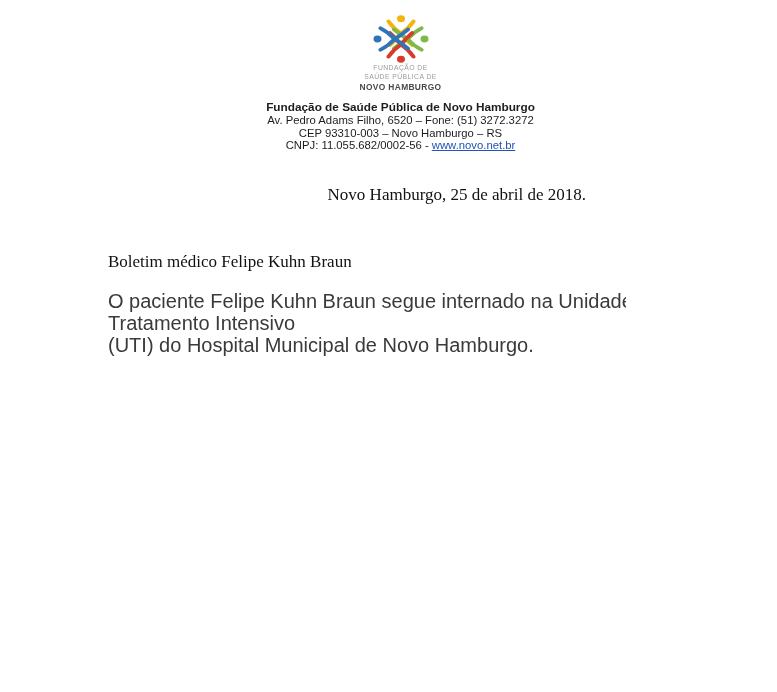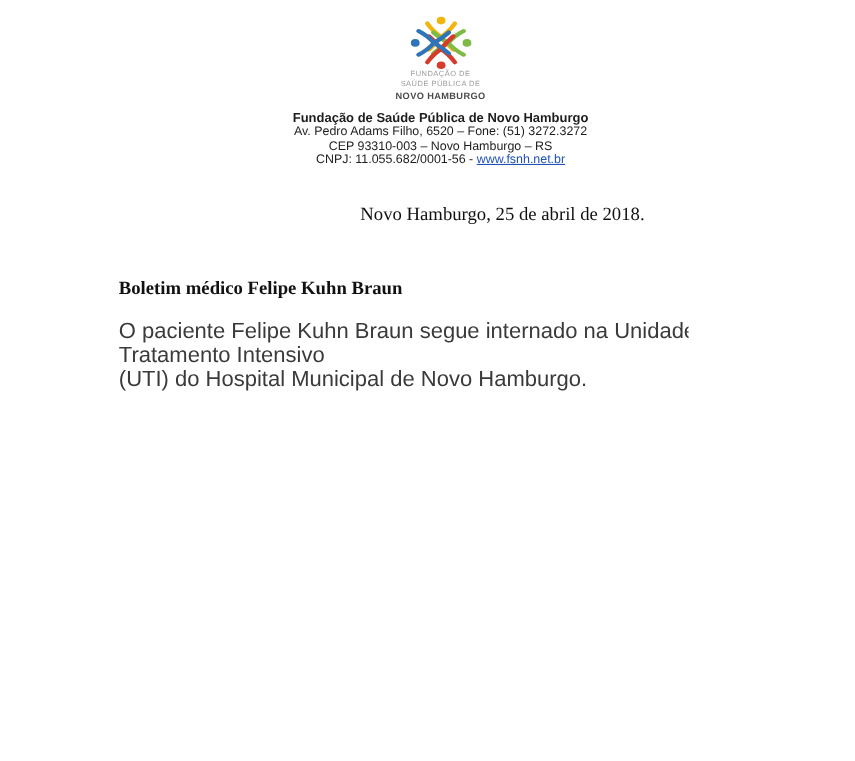--- a/index.html
+++ b/index.html
@@ -38,21 +38,21 @@
     text-align:center;
   }
 
   
   .doc-body {
     position:absolute; top:251px; left:108px; width:648px;
     color:#3a3a3a;
   }
   .doc-title {
     font-family:"Liberation Serif", serif;
-    font-size:17px; line-height:21px; font-weight:bold;
+    font-size:17px; line-height:21px; font-weight:normal;
     color:#111111; margin:0 0 18px 0;
   }
   .doc-par {
     font-size:20px; line-height:22px;
     margin:0 0 15px 0;
     white-space:pre-line;
   }
 </style>
 </head>
 <body>
@@ -95,22 +95,22 @@
 
     <div class="logo-caption-light">FUNDAÇÃO DE</div>
     <div class="logo-caption-light">SAÚDE PÚBLICA DE</div>
     <div class="logo-caption-strong">NOVO HAMBURGO</div>
 
     <div class="org-block">
       <div class="org-name">Fundação de Saúde Pública de Novo Hamburgo</div>
       <div class="org-line">Av. Pedro Adams Filho, 6520 – Fone: (51) 3272.3272</div>
       <div class="org-line">CEP 93310-003 – Novo Hamburgo – RS</div>
       <div class="org-line">
-        <span>CNPJ: 11.055.682/0001-56 -</span>
-        <a class="org-link" style="color: rgb(32, 82, 184);">www.fsnh.net.br</a>
+        <span>CNPJ: 11.055.682/0002-56 -</span>
+        <a class="org-link" style="color: rgb(32, 82, 184);">www.novo.net.br</a>
       </div>
     </div>
   </header>
 
   <div class="dateline">Novo Hamburgo, 25 de abril de 2018.</div>
 
   <main class="doc-body">
     <h1 class="doc-title">Boletim médico Felipe Kuhn Braun</h1>
     <p class="doc-par">O paciente Felipe Kuhn Braun segue internado na Unidade de Tratamento Intensivo
 (UTI) do Hospital Municipal de Novo Hamburgo.</p>

